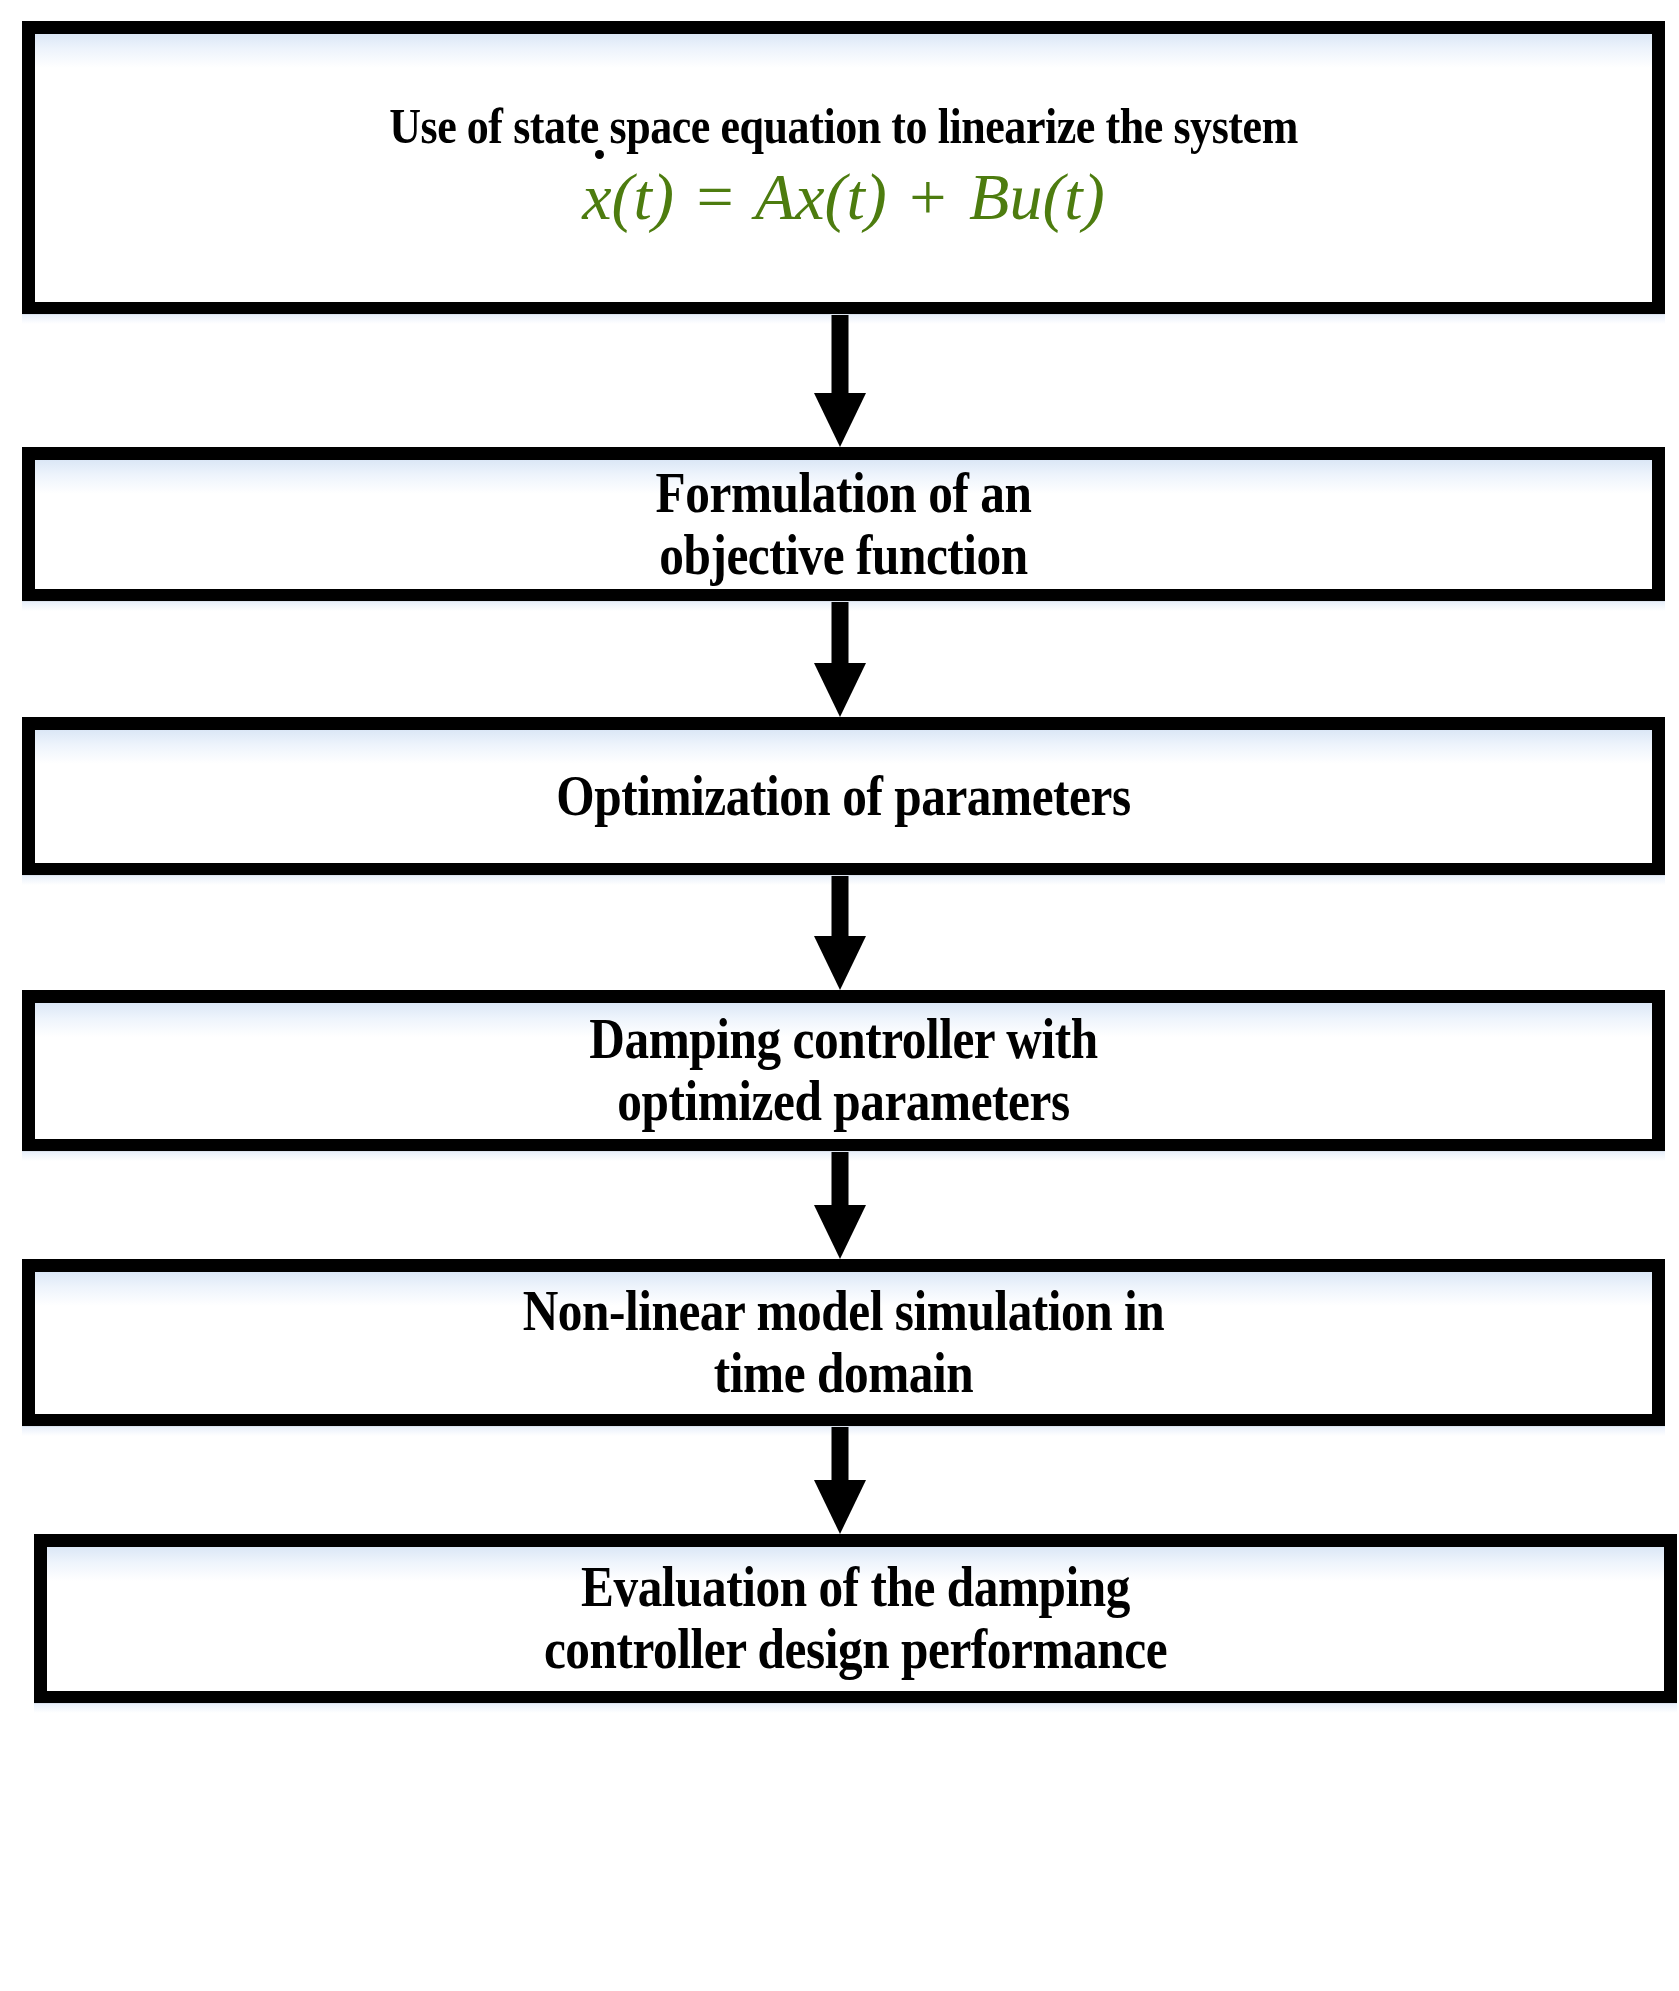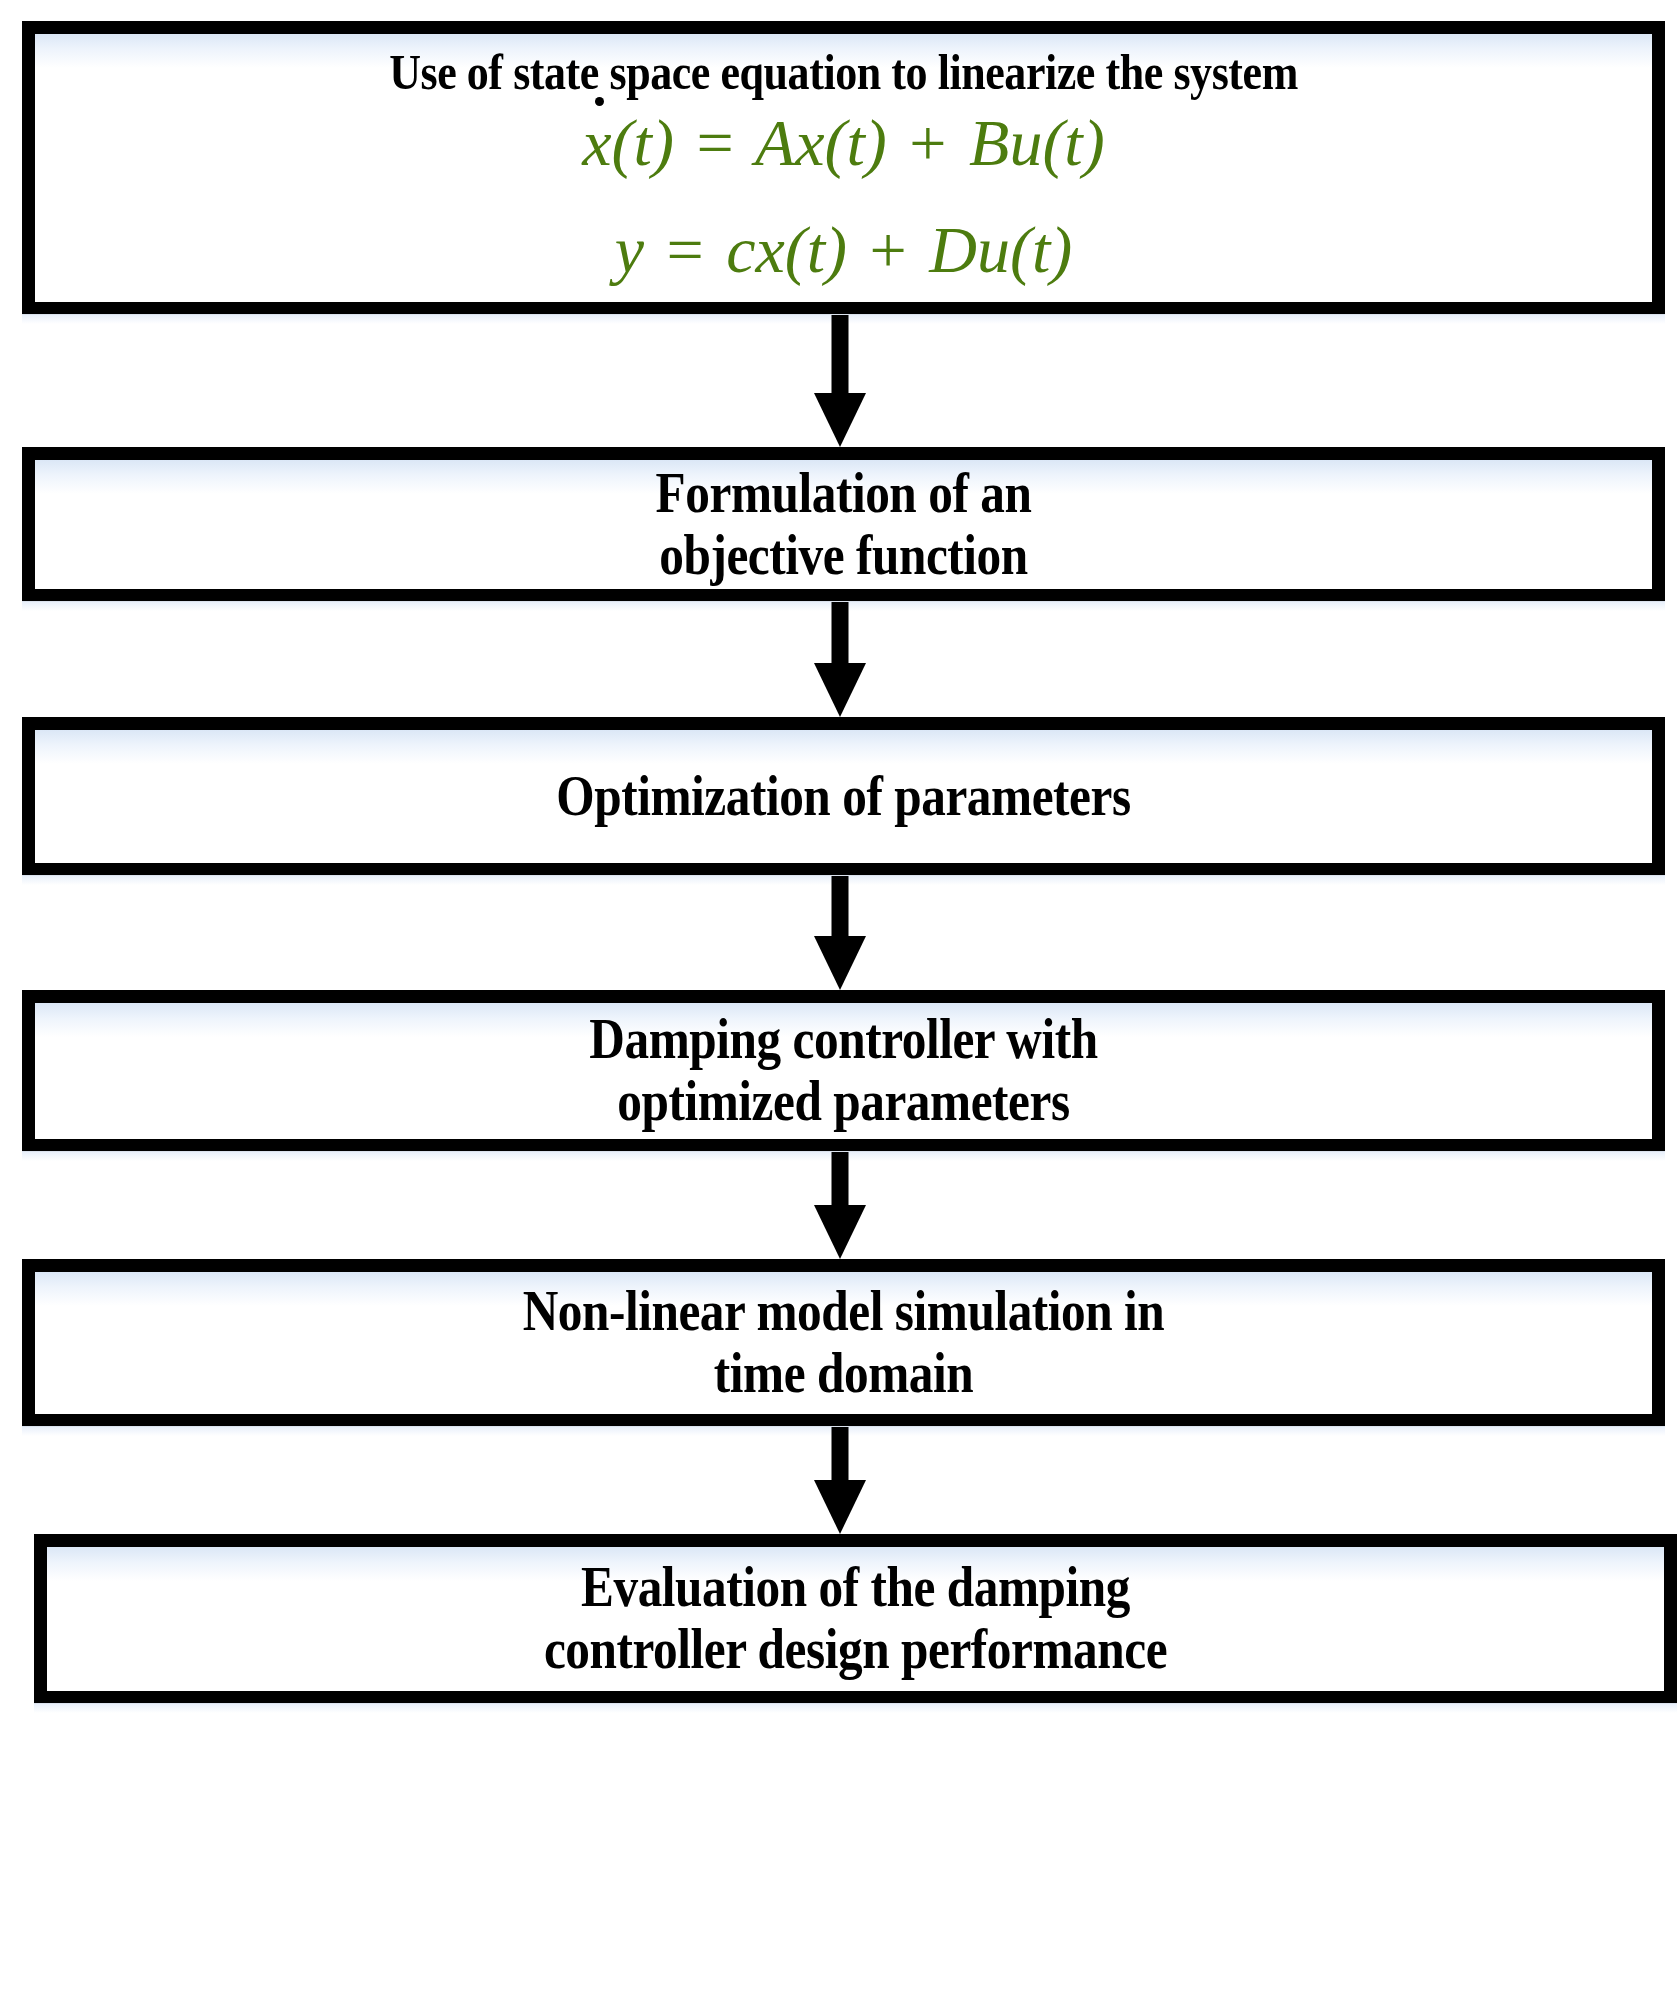--- a/index.html
+++ b/index.html
@@ -144,27 +144,20 @@
       <div class="node-label small">Use of state space equation to linearize the system</div>
 
       <div class="equation eq1">
         <span class="dotvar"><span class="dot"></span><span>x</span></span><span>(t)</span>
         <span class="op">=</span>
         <span>Ax(t)</span>
         <span class="op">+</span>
         <span>Bu(t)</span>
       </div>
 
-      <div class="equation eq2">
-        <span>y</span>
-        <span class="op">=</span>
-        <span>cx(t)</span>
-        <span class="op">+</span>
-        <span>Du(t)</span>
-      </div>
     </div>
   </div>
 
   <div class="arrow" style="top:315px; height:132px;">
     <div class="stem" style="height:84px;"></div>
     <div class="head"></div>
   </div>
 
   <div class="node" id="node-1" style="top:447px; height:155px;">
     <div class="node-inner">

